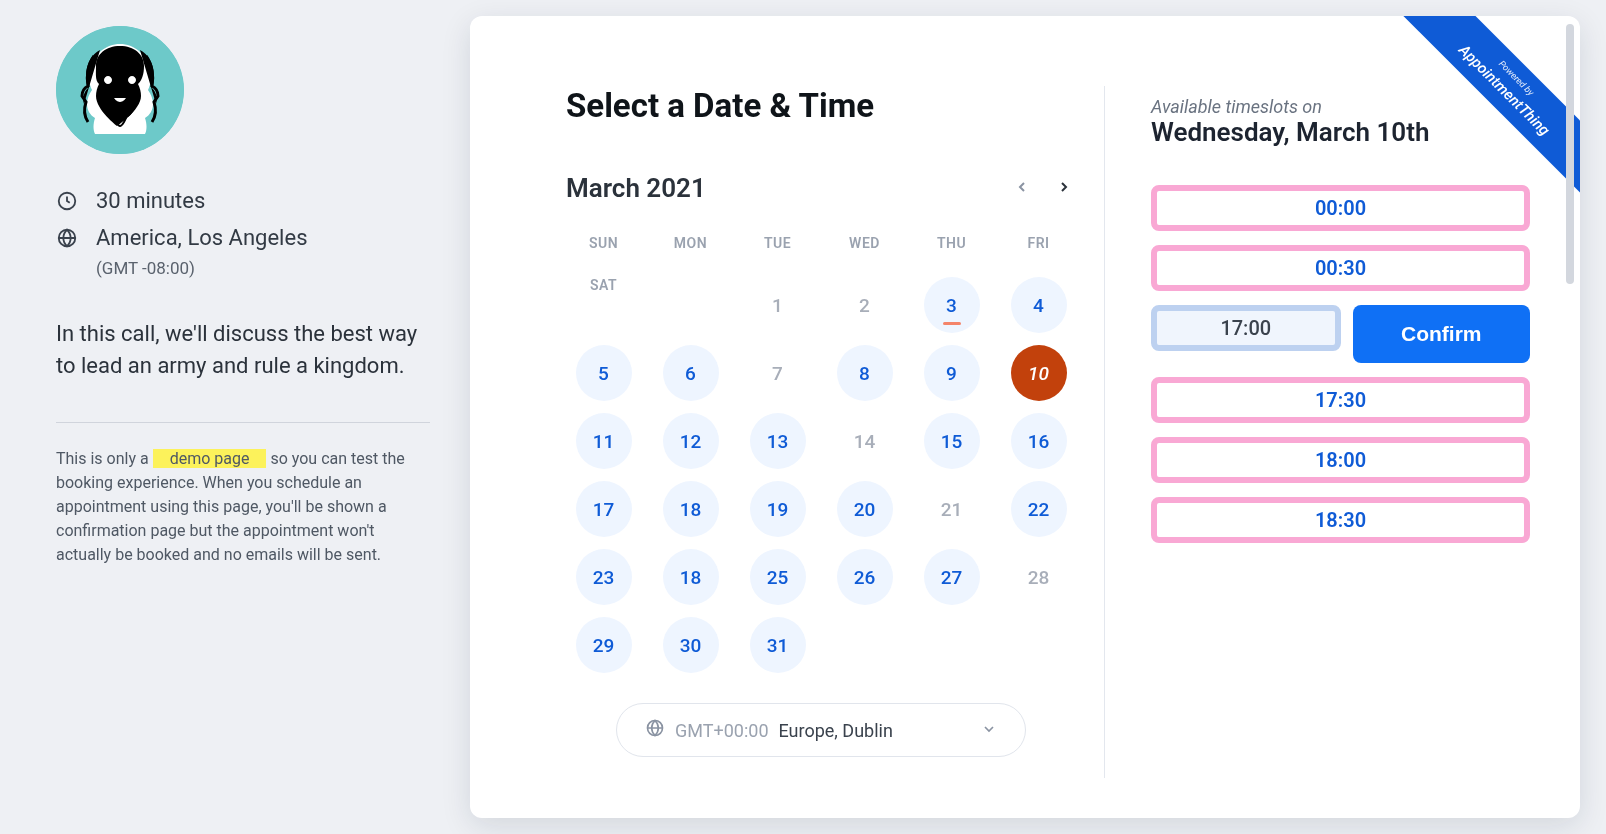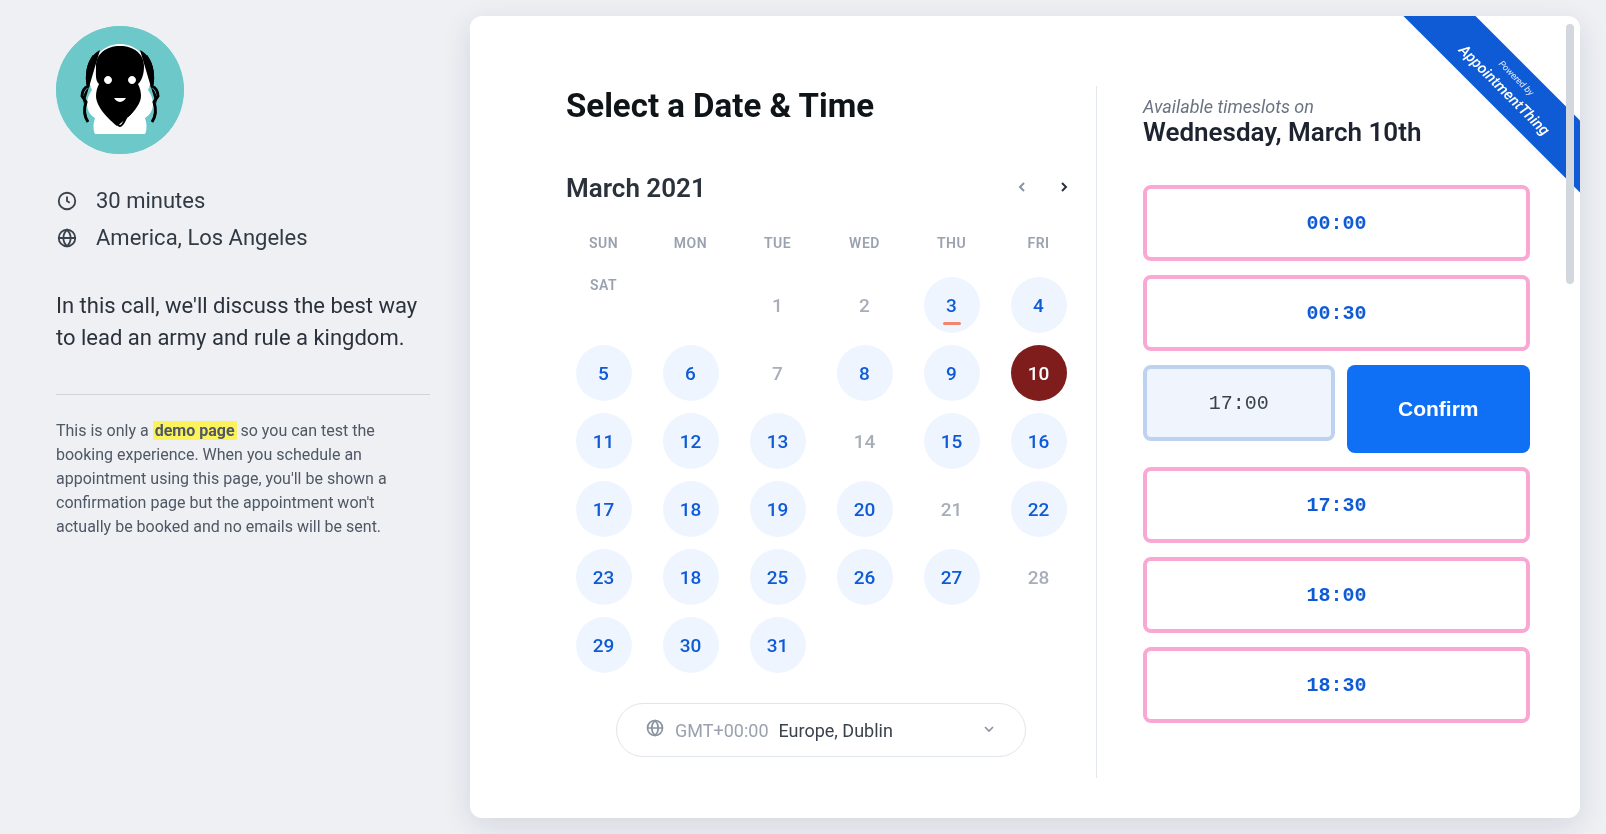--- a/index.html
+++ b/index.html
@@ -67,22 +67,22 @@
   background: #d0d4dc;
   margin-bottom: 24px;
 }
 .demo-note {
   font-size: 16px;
   color: #4f5864;
   line-height: 1.5;
 }
 .demo-highlight {
   background: #fcf25b;
-  font-weight: 700;
-  padding: 0 2px;
+  font-weight: 400;
+  padding: 0 17px;
 }
 .card {
   flex: 1;
   margin: 16px 26px 16px 0;
   background: #fff;
   border-radius: 12px;
   box-shadow: 0 8px 30px rgba(20,30,60,0.12);
   position: relative;
   display: flex;
   overflow: hidden;
@@ -108,21 +108,21 @@
   transform: rotate(45deg);
   top: 44px;
   right: -64px;
 }
 .ribbon-inner .small { font-size: 9px; font-style: italic; opacity: .9; display:block; margin-bottom:2px;}
 .ribbon-inner .brand { font-size: 15px; font-weight: 500; font-style: italic;}
 .card-body {
   padding: 70px 0 40px 96px;
   flex: 1;
   display: flex;
-  gap: 20px;
+  gap: 28px;
 }
 .cal-section {
   width: 510px;
   position: relative;
 }
 .slots-section {
   flex: 1;
   border-left: 1px solid #e3e7ee;
   padding-left: 46px;
   padding-right: 50px;
@@ -184,22 +184,23 @@
   justify-self: center;
 }
 .day.empty { visibility: hidden; }
 .day.past { color: #a8aeb9; }
 .day.avail {
   background: #eef5ff;
   color: #0f5bd6;
   cursor: pointer;
 }
 .day.selected {
-  background: #7f1d1d;
+  background: #c2410c;
   color: #fff;
+  font-style: italic;
 }
 .day.today::after {
   content: '';
   position: absolute;
   bottom: 8px;
   width: 18px;
   height: 3px;
   background: #f4846a;
   border-radius: 2px;
 }
@@ -226,32 +227,31 @@
   margin-bottom: 0;
   margin-top: 10px;
 }
 .slots-header-date {
   font-size: 26px;
   font-weight: 600;
   color: #1d2430;
   margin-bottom: 38px;
 }
 .slot {
-  border: 4px solid #f9a8d4;
+  border: 6px solid #f9a8d4;
   border-radius: 8px;
-  height: 76px;
+  height: 46px;
   display: flex;
   align-items: center;
   justify-content: center;
   font-size: 20px;
   font-weight: 600;
   color: #0f5bd6;
   margin-bottom: 14px;
   cursor: pointer;
-  font-family: Liberation Mono, monospace;
 }
 .slot-row {
   display: flex;
   gap: 12px;
   margin-bottom: 14px;
 }
 .slot-row .slot { margin-bottom: 12px; }
 .slot.picked {
   flex: 1;
   background: #f0f5fd;
@@ -313,20 +313,21 @@
 
   <div class="meta-row">
     <span class="icon">
       <svg width="22" height="22" viewBox="0 0 24 24" fill="none" stroke="#3a424d" stroke-width="2">
           <circle cx="12" cy="12" r="9"></circle>
           <path d="M3 12h18M12 3c3 3 4 6 4 9s-1 6-4 9c-3-3-4-6-4-9s1-6 4-9z"></path>
         </svg>
     </span>
     <span class="meta-text">America, Los Angeles</span>
   </div>
+  <div class="tz-offset">(GMT -08:00)</div>
 
   <p class="description">In this call, we'll discuss the best way to lead an army and rule a kingdom.</p>
 
   <div class="divider"></div>
 
   <p class="demo-note">
     <span>This is only a </span><span class="demo-highlight">demo page</span><span> so you can test the booking experience. When you schedule an appointment using this page, you'll be shown a confirmation page but the appointment won't actually be booked and no emails will be sent.</span>
   </p>
 </div>
 

